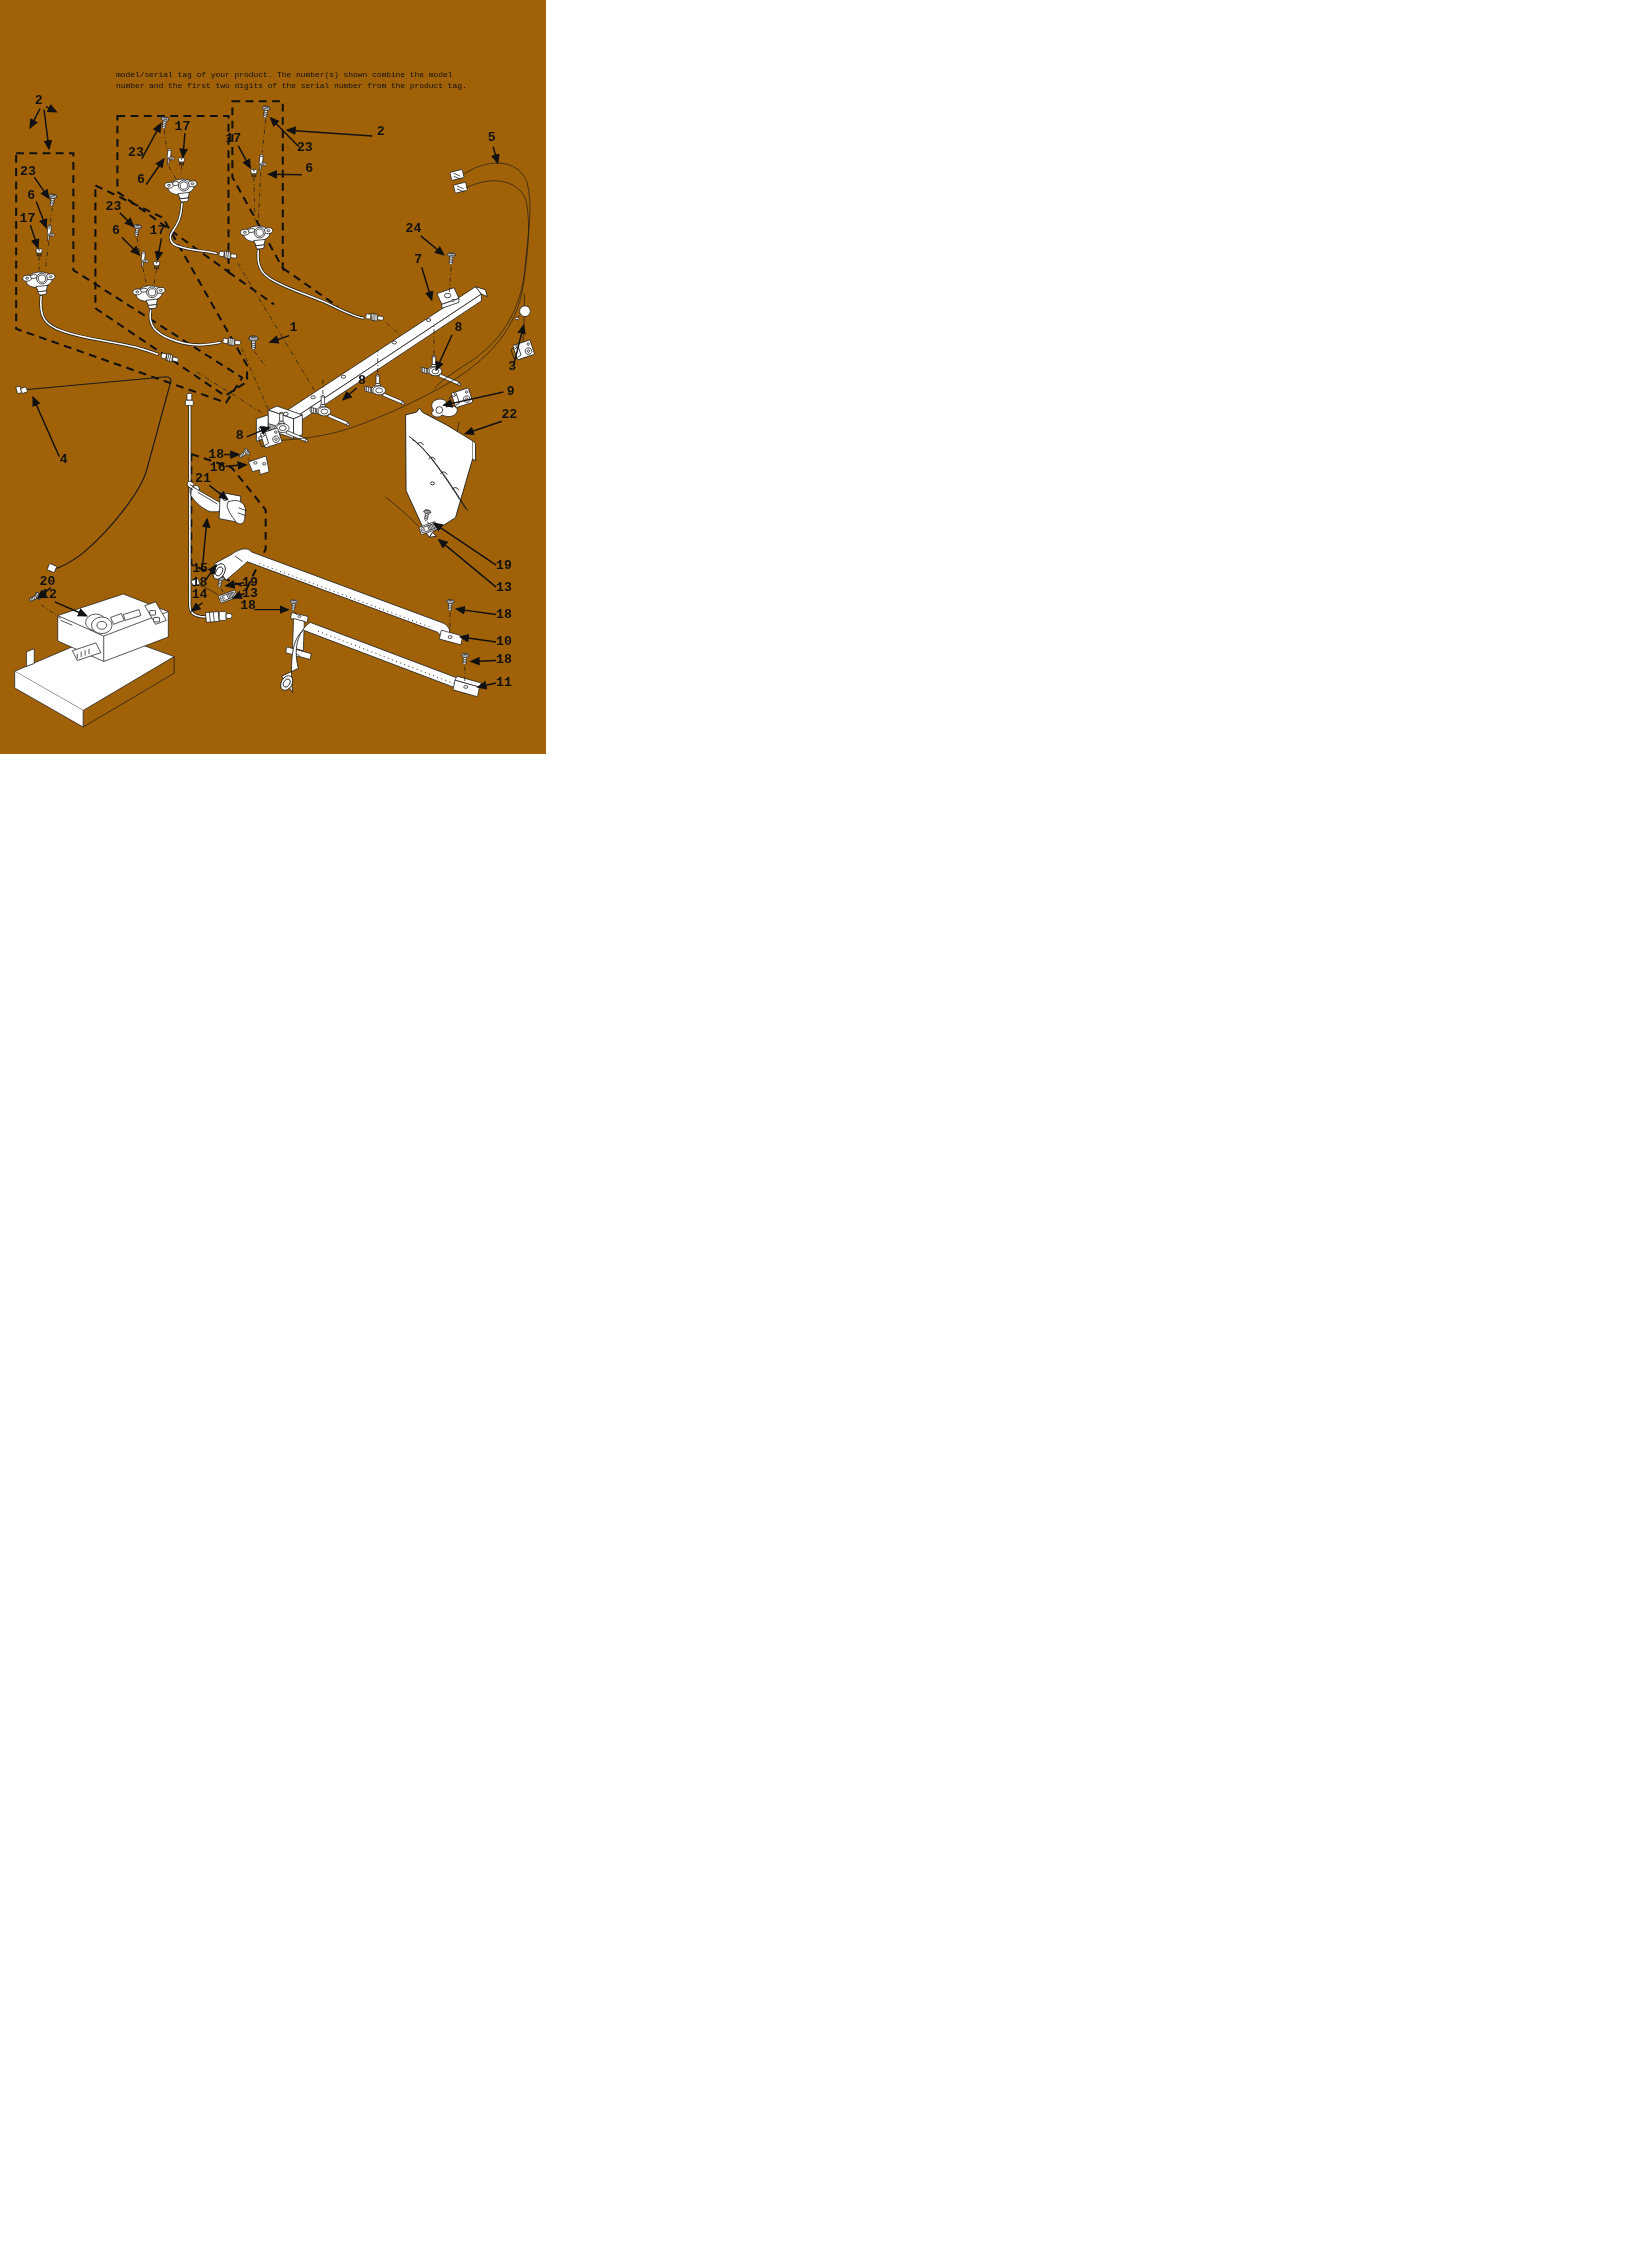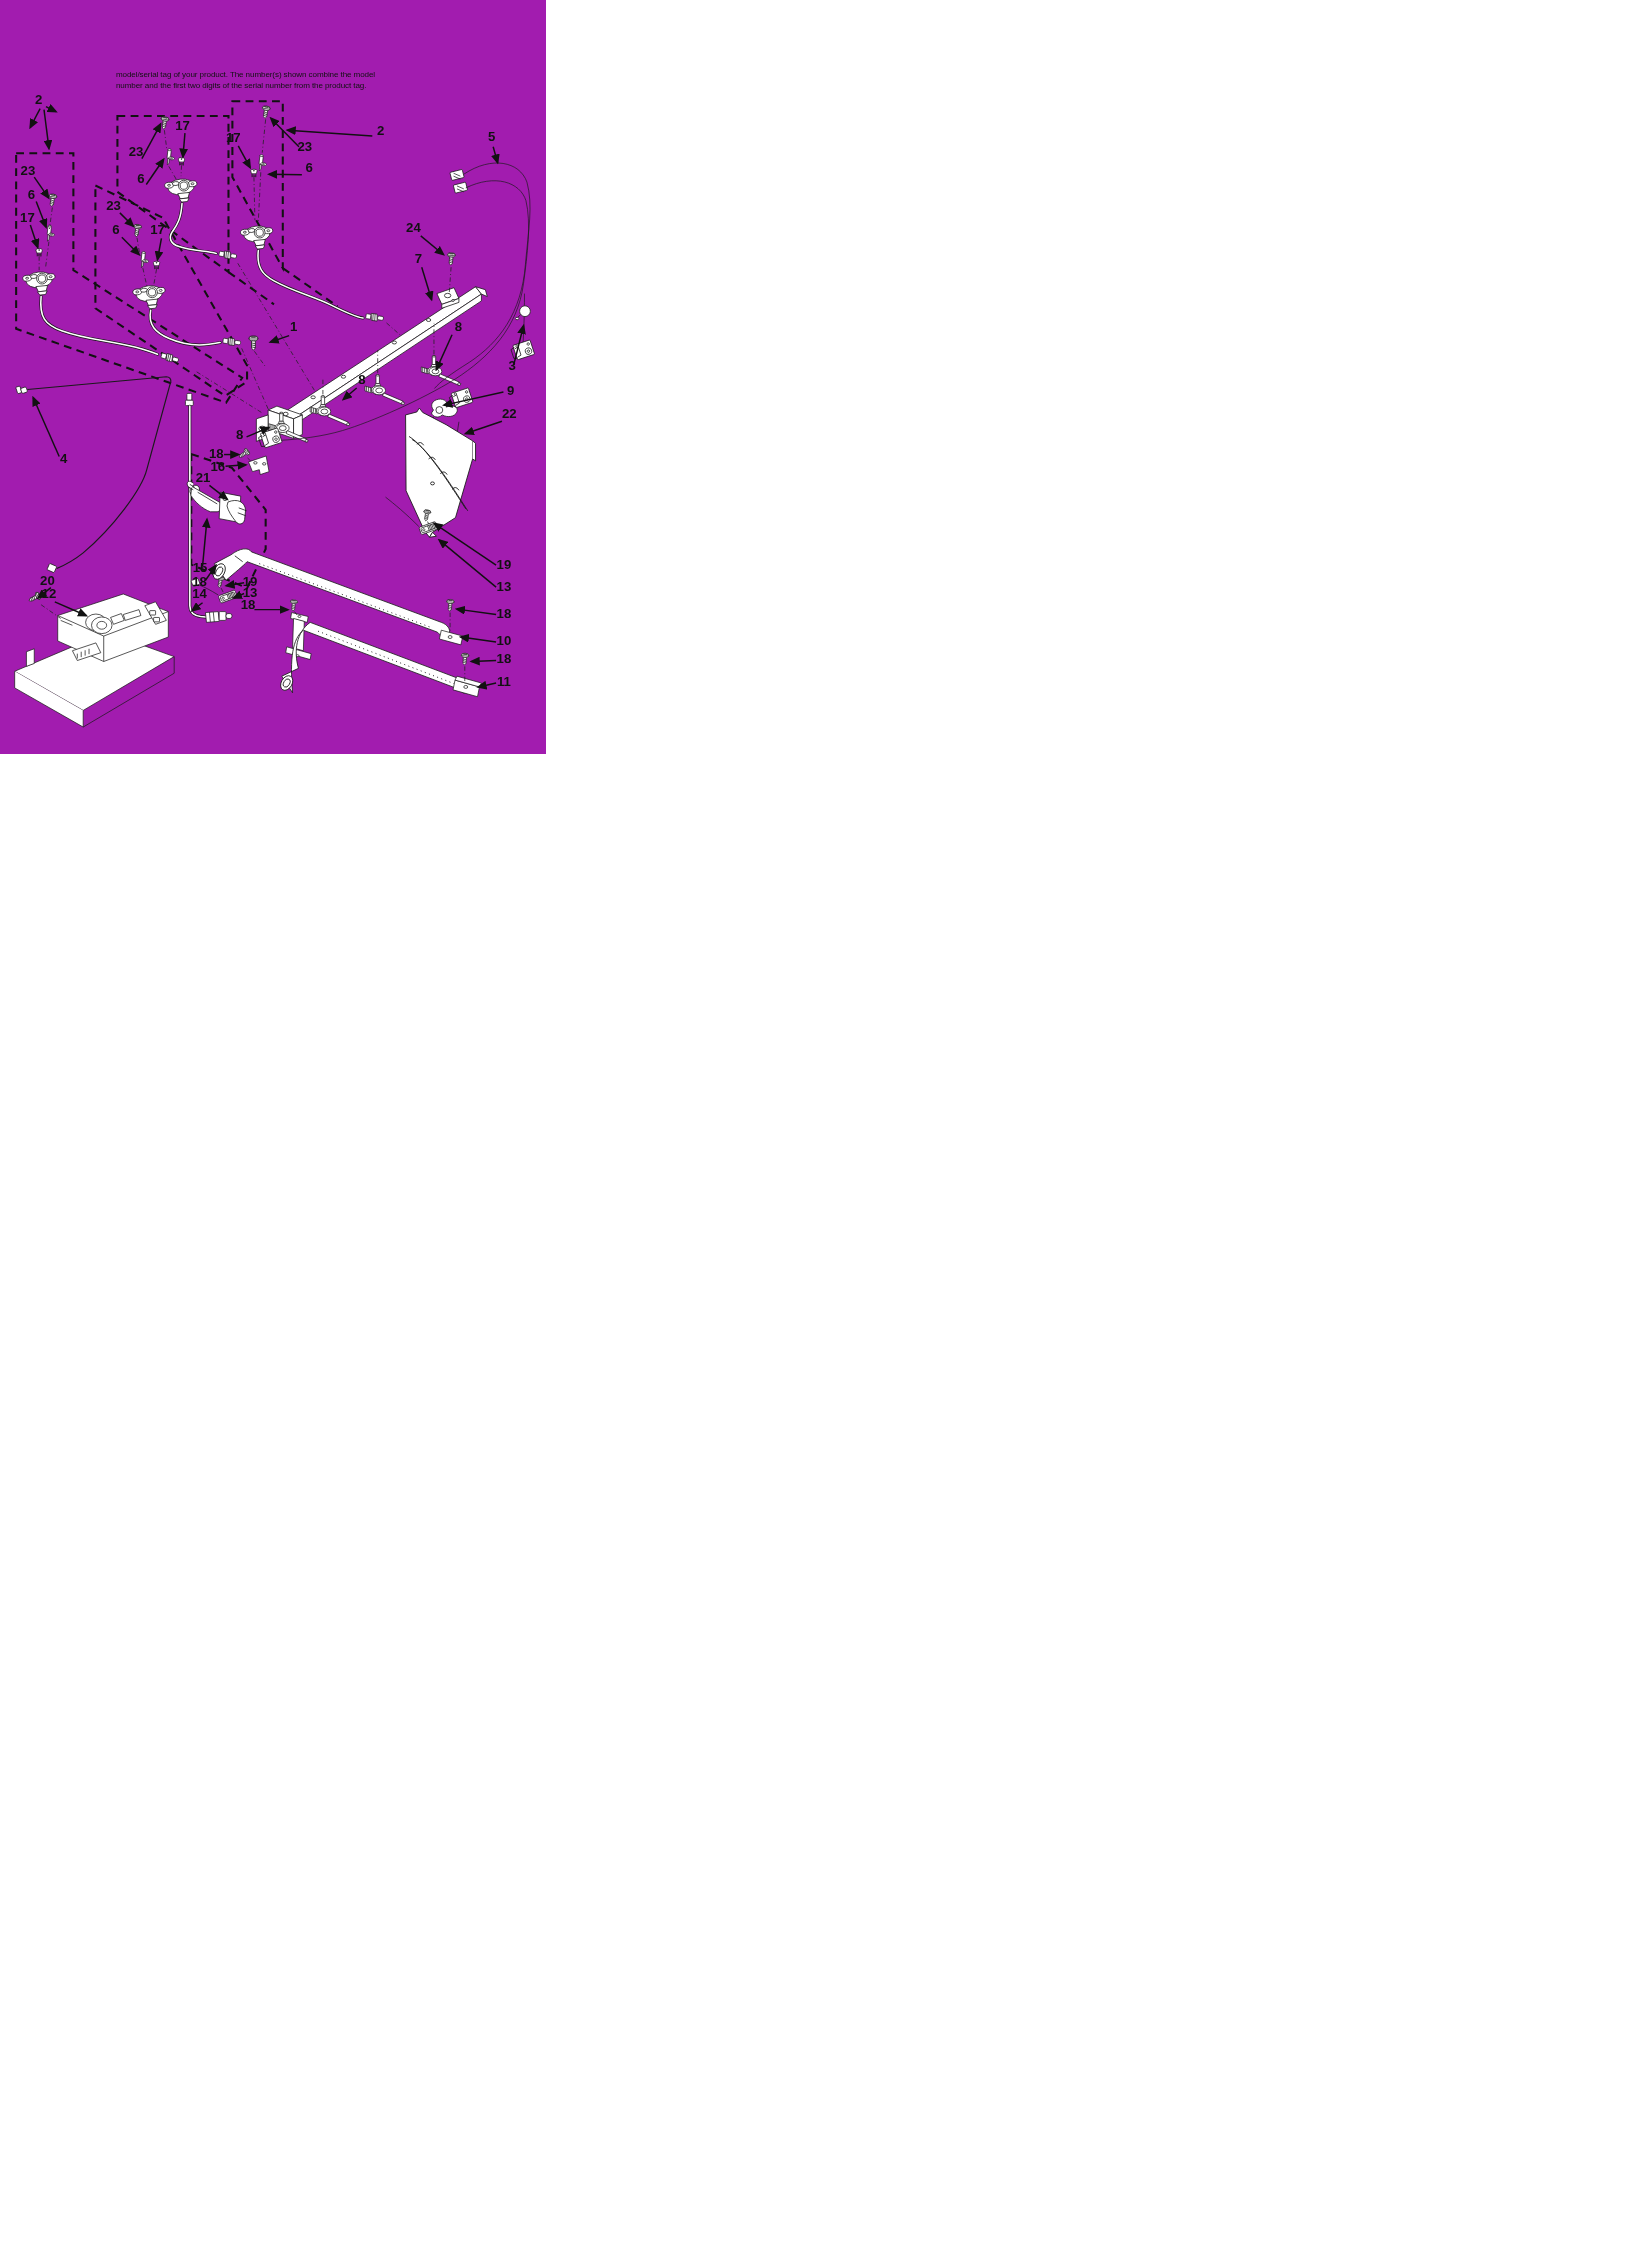--- a/index.html
+++ b/index.html
@@ -1,17 +1,17 @@
 <!DOCTYPE html>
 <html style="font-size:7.8px"><head>
 <meta charset="utf-8">
 <style>
   html,body{margin:0;padding:0;background:#ffffff;}
-  .page{position:relative;width:546px;height:754px;background:#a21caf;overflow:hidden;
-        font-family:Liberation Sans, sans-serif;}
+  .page{position:relative;width:546px;height:754px;background:#a16207;overflow:hidden;
+        font-family:Liberation Mono, monospace;}
   svg{position:absolute;left:0;top:0;}
   text.heading{font-size:16.5px;fill:#111;letter-spacing:-0.2px;}
   text.callout{font-size:27px;font-weight:700;fill:#111;text-anchor:middle;}
   .ln{stroke:#1a1a1a;fill:none;}
   .arrow{stroke:#111;stroke-width:3;fill:none;}
   .dashbox{stroke:#111;stroke-width:4.2;fill:none;stroke-dasharray:16 11;}
   .dd{stroke:#222;stroke-width:1.6;fill:none;stroke-dasharray:9 5 2 5;}
   .tube-o{stroke:#1a1a1a;stroke-width:6;fill:none;stroke-linecap:round;}
   .tube-i{stroke:#ffffff;stroke-width:3.2;fill:none;stroke-linecap:round;}
   .thin{stroke-width:1.4;}

